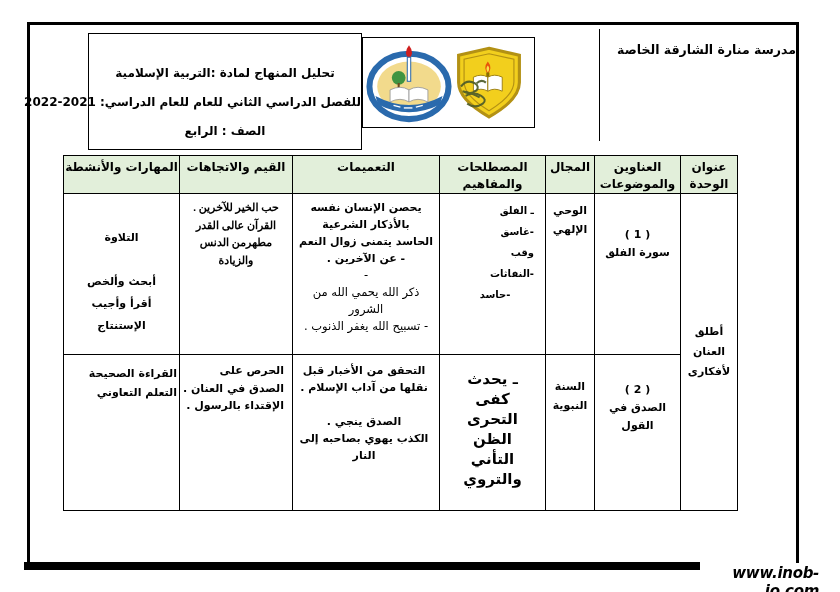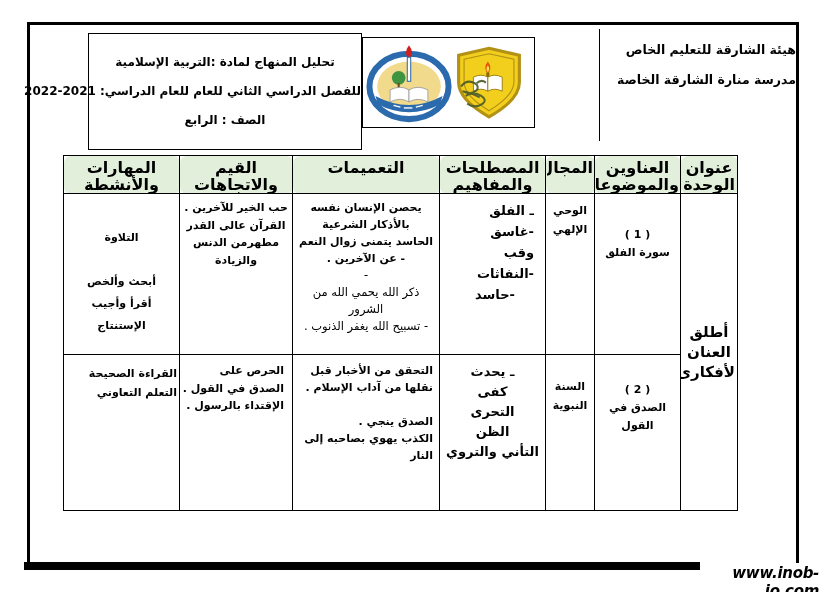--- a/index.html
+++ b/index.html
@@ -14,63 +14,62 @@
   .watermark{position:absolute;left:701px;top:564px;width:118px;direction:ltr;text-align:right;
     font-weight:bold;font-style:italic;font-size:15px;letter-spacing:-0.3px;}
 
   
   .schools{position:absolute;left:599px;top:29px;width:201px;height:112px;
     border-left:1px solid #000;box-sizing:border-box;padding:6px 4px 0 10px;}
   .schools .s-line{font-weight:bold;font-size:12.5px;line-height:30px;text-align:right;white-space:nowrap;}
 
   
   .title-box{position:absolute;left:88px;top:33px;width:274px;height:117px;
-    border:1px solid #000;box-sizing:border-box;text-align:center;padding-top:14px;}
+    border:1px solid #000;box-sizing:border-box;text-align:center;padding-top:25px;}
   .title-box .t-line{font-weight:bold;font-size:12px;line-height:29px;white-space:nowrap;}
   .title-box .u{}
 
   
   .logo-box{position:absolute;left:362px;top:37px;width:173px;height:91px;
     border:1px solid #000;box-sizing:border-box;background:#fff;}
   .logo{position:absolute;}
   .logo.oval{left:3px;top:5px;width:86px;height:80px;}
   .logo.shield{right:5px;top:8px;width:80px;height:74px;}
 
   
   .ctable{position:absolute;left:63px;top:155px;}
   table{border-collapse:collapse;table-layout:fixed;direction:rtl;width:674px;}
   th,td{border:1px solid #000;vertical-align:top;overflow:hidden;box-sizing:border-box;}
-  thead th{background:#E2EFDA;font-weight:bold;font-size:16px;text-align:center;
-    padding:3px 1px 0 1px;height:38px;line-height:17px;border-radius:7px;}
+  thead th{background:#E2EFDA;font-weight:bold;font-size:12px;text-align:center;
+    padding:3px 1px 0 1px;height:38px;line-height:17px;}
   tbody tr.r1{height:161px;}
   tbody tr.r2{height:156px;}
   tbody td{font-size:11px;font-weight:bold;text-align:center;padding:4px 2px;}
-  td.unit-cell{vertical-align:middle;text-align:center;line-height:20px;font-size:15px;}
+  td.unit-cell{vertical-align:middle;text-align:center;line-height:20px;font-size:11px;}
   .topics-r1{padding-top:32px;line-height:18px;}
   .topics-r2{padding-top:26px;line-height:18px;}
   .domain-r1{padding-top:7px;line-height:19px;}
   .domain-r2{padding-top:22px;line-height:19px;margin-top:8px;}
-  .terms-r1{text-align:right;padding-right:11px;line-height:21px;font-size:13px;padding-top:6px;}
+  .terms-r1{text-align:right;padding-right:11px;line-height:21px;font-size:10px;padding-top:6px;}
   .terms-r1 .li:last-child{text-align:center;padding-left:14px;}
-  .terms-r2{text-align:center;line-height:20px;font-size:13px;padding-top:7px;}
+  .terms-r2{text-align:center;line-height:20px;font-size:15px;padding-top:14px;}
   .gen-r1{line-height:17px;padding-top:5px;margin-left:17px;}
-  .gen-r2{text-align:right;padding-right:6px;line-height:17px;padding-top:7px;}
+  .gen-r2{text-align:center;padding-right:6px;line-height:17px;padding-top:7px;}
   .gen-cell .w-n{font-weight:normal;font-size:11.5px;}
-  .values-r1{line-height:17.5px;padding-top:5px;}
+  .values-r1{line-height:17.5px;padding-top:5px;font-family:Liberation Serif, serif;}
   .values-r2{text-align:right;padding-right:8px;line-height:17.5px;padding-top:7px;}
   .skills-r1{line-height:22px;padding-top:33px;}
   .skills-r2{line-height:19px;padding-top:9px;text-align:right;}
 </style>
 </head>
 <body>
 
 <div class="frame"></div>
 
 <div class="schools">
-  <div class="s-line">هيئة الشارقة للتعليم الخاص</div>
   <div class="s-line">مدرسة منارة الشارقة الخاصة</div>
 </div>
 
 <div class="title-box">
   <div class="t-line">تحليل المنهاج لمادة :التربية الإسلامية</div>
   <div class="t-line"><span>للفصل الدراسي </span><span class="u">الثاني</span><span> للعام للعام الدراسي: 2021-2022</span></div>
   <div class="t-line">الصف : الرابع</div>
 </div>
 
 <div class="logo-box">
@@ -179,21 +178,21 @@
             <div class="li">الظن</div>
             <div class="li">التأني والتروي</div>
           </td>
         <td class="gen-r2 gen-cell">
             <div class="li w-b">التحقق من الأخبار قبل نقلها من آداب الإسلام .</div>
             <div class="li w-b">&nbsp;</div>
             <div class="li w-b">الصدق ينجي .</div>
             <div class="li w-b">الكذب يهوي بصاحبه إلى النار</div>
           </td>
         <td class="values-r2">
-            <div class="li">الحرص على الصدق في القول .</div>
+            <div class="li">الحرص على الصدق في العنان .</div>
             <div class="li">الإقتداء بالرسول .</div>
           </td>
         <td class="skills-r2">
             <div class="li">القراءة الصحيحة</div>
             <div class="li">التعلم التعاوني</div>
           </td>
       </tr>
     </tbody>
   </table>
 </div>

